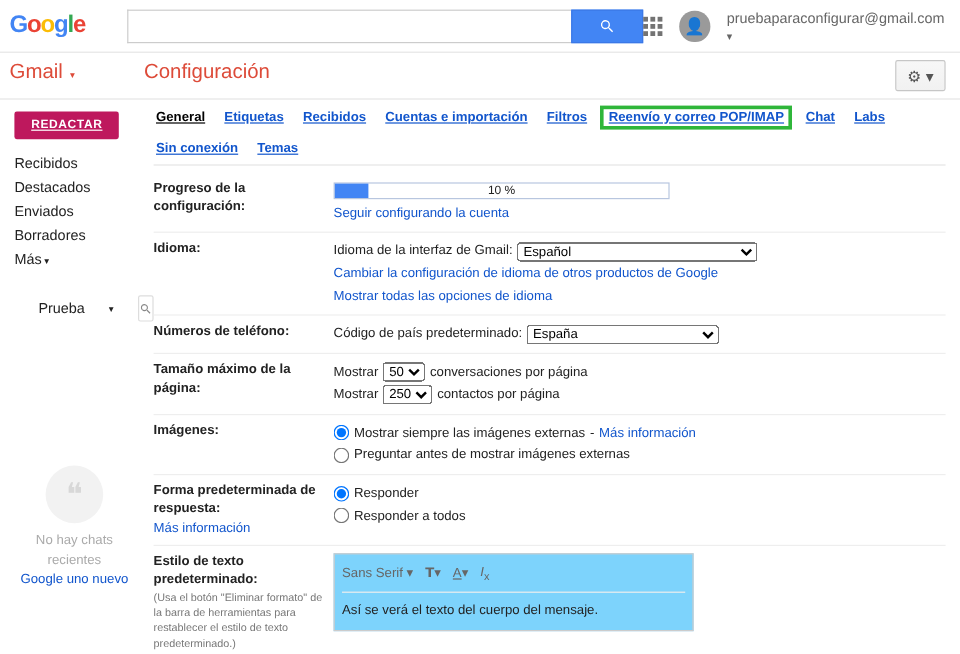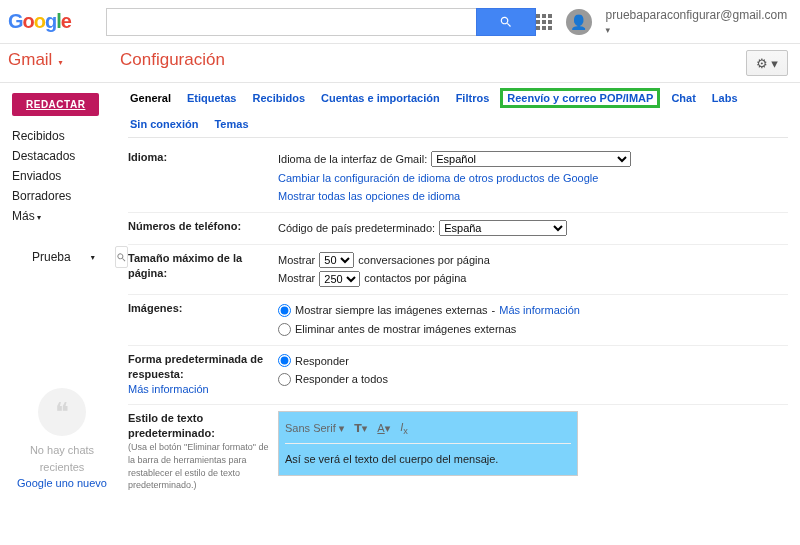--- a/index.html
+++ b/index.html
@@ -33,21 +33,21 @@
   .nav-item { padding:3px 0; color:#222; cursor:pointer;}
   .nav-item.more:after{ content:" ▾"; font-size:8px;}
   .side-profile { display:flex; align-items:center; gap:20px; margin-top:20px;}
   .side-avatar { width:22px; height:22px; border-radius:50%; background:#7b9c3f;}
   .side-search { width:22px; height:22px; border:1px solid #ddd; border-radius:2px; display:flex;align-items:center;justify-content:center; cursor:pointer;}
   .chat-placeholder { margin-top:120px; text-align:center; color:#aaa; font-size:11px; line-height:1.5;}
   .quote-circ { width:48px; height:48px; border-radius:50%; background:#f2f2f2; margin:0 auto 6px; display:flex;align-items:center;justify-content:center; color:#d8d8d8; font-size:26px;}
 
   .content { flex:1; padding: 8px 12px 20px 10px; overflow:auto;}
   .tabs { display:flex; gap:12px; padding-bottom:6px; border-bottom:1px solid #e5e5e5; margin-bottom:6px; flex-wrap:wrap;}
-  .tab { font-size:11px; font-weight:bold; color:#1155cc; cursor:pointer; padding:1px 2px;}
+  .tab { font-size:11px; font-weight:bold; color:#1155cc; cursor:pointer; padding:1px 2px;text-decoration:underline;}
   .tab.active { color:#000; }
   .tab.highlight { outline: 3px solid #2fb63a; outline-offset:0px; padding:1px 4px;}
 
   .srow { display:flex; padding:6px 0; border-bottom:1px solid #eee; font-size:11px; align-items:flex-start;}
   .srow:last-child{ border-bottom:none;}
   .slabel { width:150px; flex:none; font-weight:bold; padding-right:8px; line-height:1.4;}
   .slabel .sub { font-weight:normal; font-size:9px; color:#777; display:block;}
   .svalue { flex:1; line-height:1.7;}
   .svalue .line { display:flex; align-items:center; gap:4px;}
   .svalue b { font-weight:normal;}
@@ -128,39 +128,49 @@
       <span class="tab">Recibidos</span>
       <span class="tab">Cuentas e importación</span>
       <span class="tab">Filtros</span>
       <span class="tab highlight">Reenvío y correo POP/IMAP</span>
       <span class="tab">Chat</span>
       <span class="tab">Labs</span>
       <span class="tab">Sin conexión</span>
       <span class="tab">Temas</span>
     </div>
 
+    <div class="srow">
+      <div class="slabel">Progreso de la configuración:</div>
+      <div class="svalue">
+        <div class="progress">
+          <div class="progress-bar" style="width:10%"></div>
+          <div class="progress-txt">10 %</div>
+        </div><br>
+        <a>Seguir configurando la cuenta</a>
+      </div>
+    </div>
 
     <div class="srow">
       <div class="slabel">Idioma:</div>
       <div class="svalue">
         <div class="line">
             <b>Idioma de la interfaz de Gmail:</b>
           <select style="width:200px"><option>Español</option></select>
         </div>
         <a>Cambiar la configuración de idioma de otros productos de Google</a><br>
         <a>Mostrar todas las opciones de idioma</a>
       </div>
     </div>
 
     <div class="srow">
       <div class="slabel">Números de teléfono:</div>
       <div class="svalue">
           <div class="line">
         <b>Código de país predeterminado:</b>
-        <select style="width:128px"><option>España</option></select>
+        <select style="width:160px"><option>España</option></select>
       </div>
         </div>
     </div>
 
     <div class="srow">
       <div class="slabel">Tamaño máximo de la página:</div>
       <div class="svalue">
         <div class="line">
             <b>Mostrar</b>
           <select><option>50</option></select>
@@ -173,21 +183,21 @@
           </div>
       </div>
     </div>
 
     <div class="srow">
       <div class="slabel">Imágenes:</div>
       <div class="svalue">
         <div class="line"><input type="radio" checked="" style=""> <b>Mostrar siempre las imágenes externas</b> - <a>Más información</a></div>
         <div class="line">
             <input type="radio" style=""> 
-            <b>Eliminar antes de mostrar imágenes externas</b>
+            <b>Preguntar antes de mostrar imágenes externas</b>
           </div>
       </div>
     </div>
 
     <div class="srow">
       <div class="slabel"><span>Forma predeterminada de respuesta:</span><br><a style="font-weight:normal">Más información</a></div>
       <div class="svalue">
         <div class="line">
             <input type="radio" checked="" style=""> 
             <b>Responder</b>

